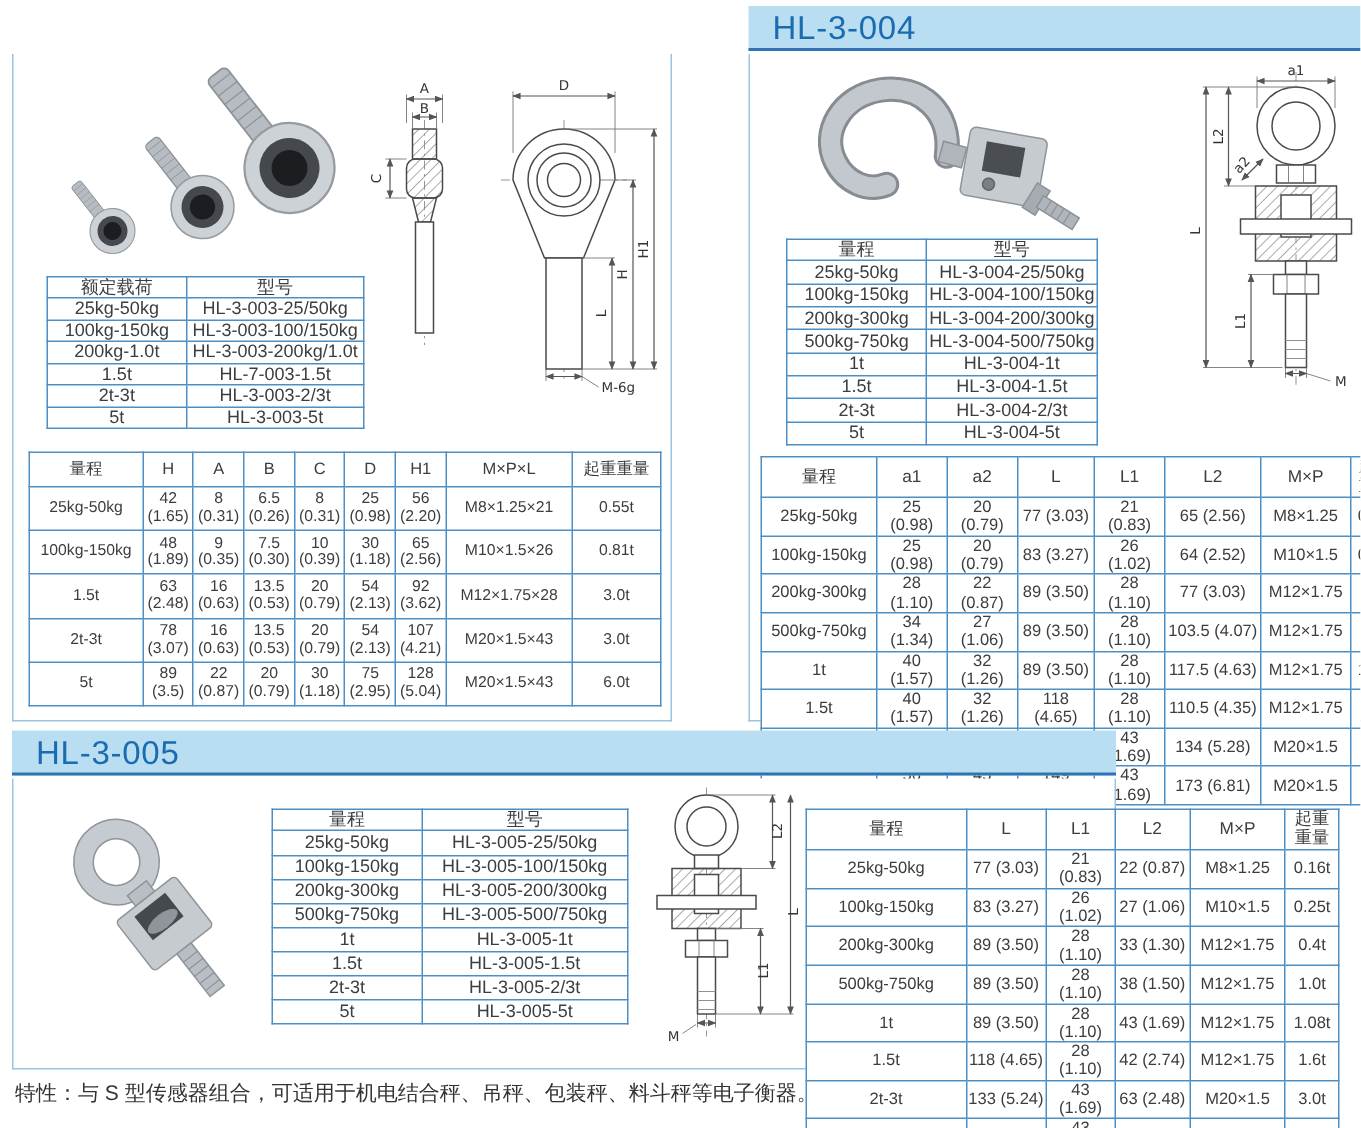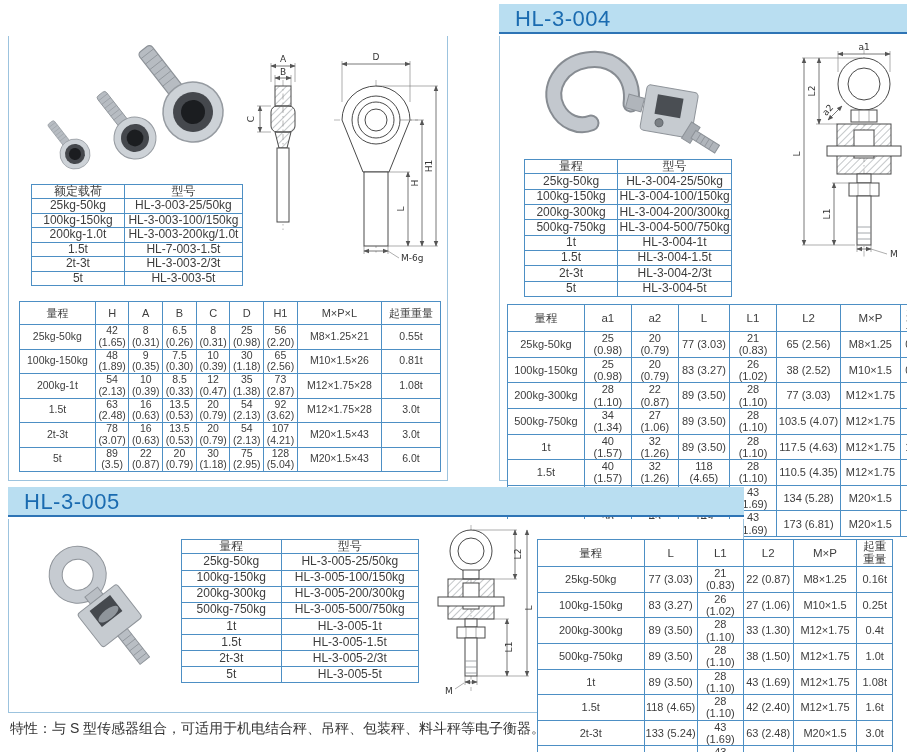--- a/index.html
+++ b/index.html
@@ -196,31 +196,20 @@
               <td>48<br>(1.89)</td>
               <td>9<br>(0.35)</td>
               <td>7.5<br>(0.30)</td>
               <td>10<br>(0.39)</td>
               <td>30<br>(1.18)</td>
               <td>65<br>(2.56)</td>
               <td>M10×1.5×26</td>
               <td>0.81t</td>
             </tr>
             <tr>
-              <td>200kg-1t</td>
-              <td>54<br>(2.13)</td>
-              <td>10<br>(0.39)</td>
-              <td>8.5<br>(0.33)</td>
-              <td>12<br>(0.47)</td>
-              <td>35<br>(1.38)</td>
-              <td>73<br>(2.87)</td>
-              <td>M12×1.75×28</td>
-              <td>1.08t</td>
-            </tr>
-            <tr>
               <td>1.5t</td>
               <td>63<br>(2.48)</td>
               <td>16<br>(0.63)</td>
               <td>13.5<br>(0.53)</td>
               <td>20<br>(0.79)</td>
               <td>54<br>(2.13)</td>
               <td>92<br>(3.62)</td>
               <td>M12×1.75×28</td>
               <td>3.0t</td>
             </tr>
@@ -404,21 +393,21 @@
               <td>65 (2.56)</td>
               <td>M8×1.25</td>
               <td>0.25t</td>
             </tr>
             <tr>
               <td>100kg-150kg</td>
               <td>25 (0.98)</td>
               <td>20 (0.79)</td>
               <td>83 (3.27)</td>
               <td>26 (1.02)</td>
-              <td>38 (2.52)</td>
+              <td>64 (2.52)</td>
               <td>M10×1.5</td>
               <td>0.25t</td>
             </tr>
             <tr>
               <td>200kg-300kg</td>
               <td>28 (1.10)</td>
               <td>22 (0.87)</td>
               <td>89 (3.50)</td>
               <td>28 (1.10)</td>
               <td>77 (3.03)</td>
@@ -645,21 +634,21 @@
               <td>89 (3.50)</td>
               <td>28 (1.10)</td>
               <td>43 (1.69)</td>
               <td>M12×1.75</td>
               <td>1.08t</td>
             </tr>
             <tr>
               <td>1.5t</td>
               <td>118 (4.65)</td>
               <td>28 (1.10)</td>
-              <td>42 (2.40)</td>
+              <td>42 (2.74)</td>
               <td>M12×1.75</td>
               <td>1.6t</td>
             </tr>
             <tr>
               <td>2t-3t</td>
               <td>133 (5.24)</td>
               <td>43 (1.69)</td>
               <td>63 (2.48)</td>
               <td>M20×1.5</td>
               <td>3.0t</td>

